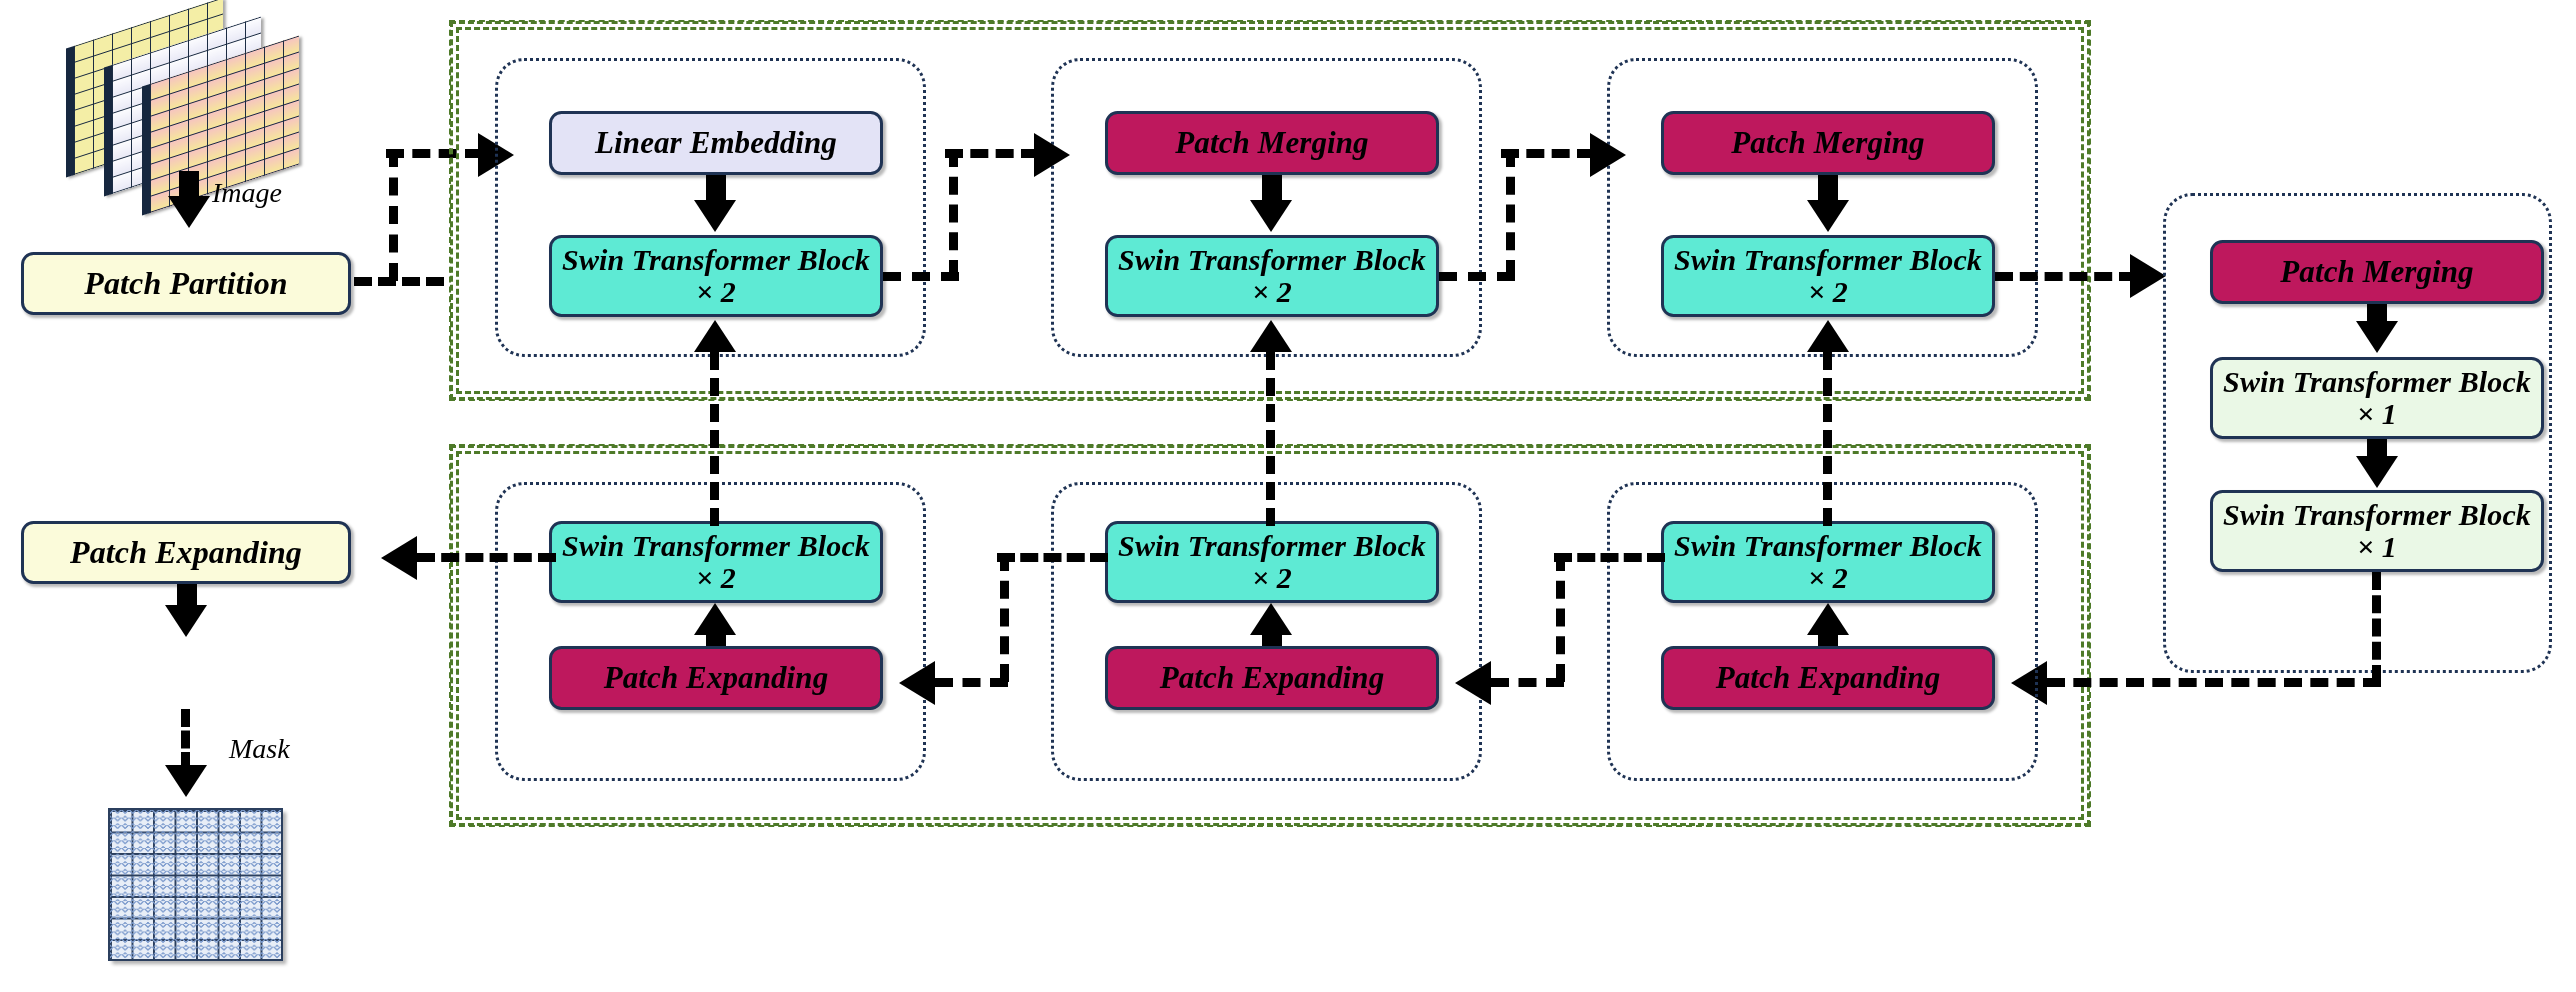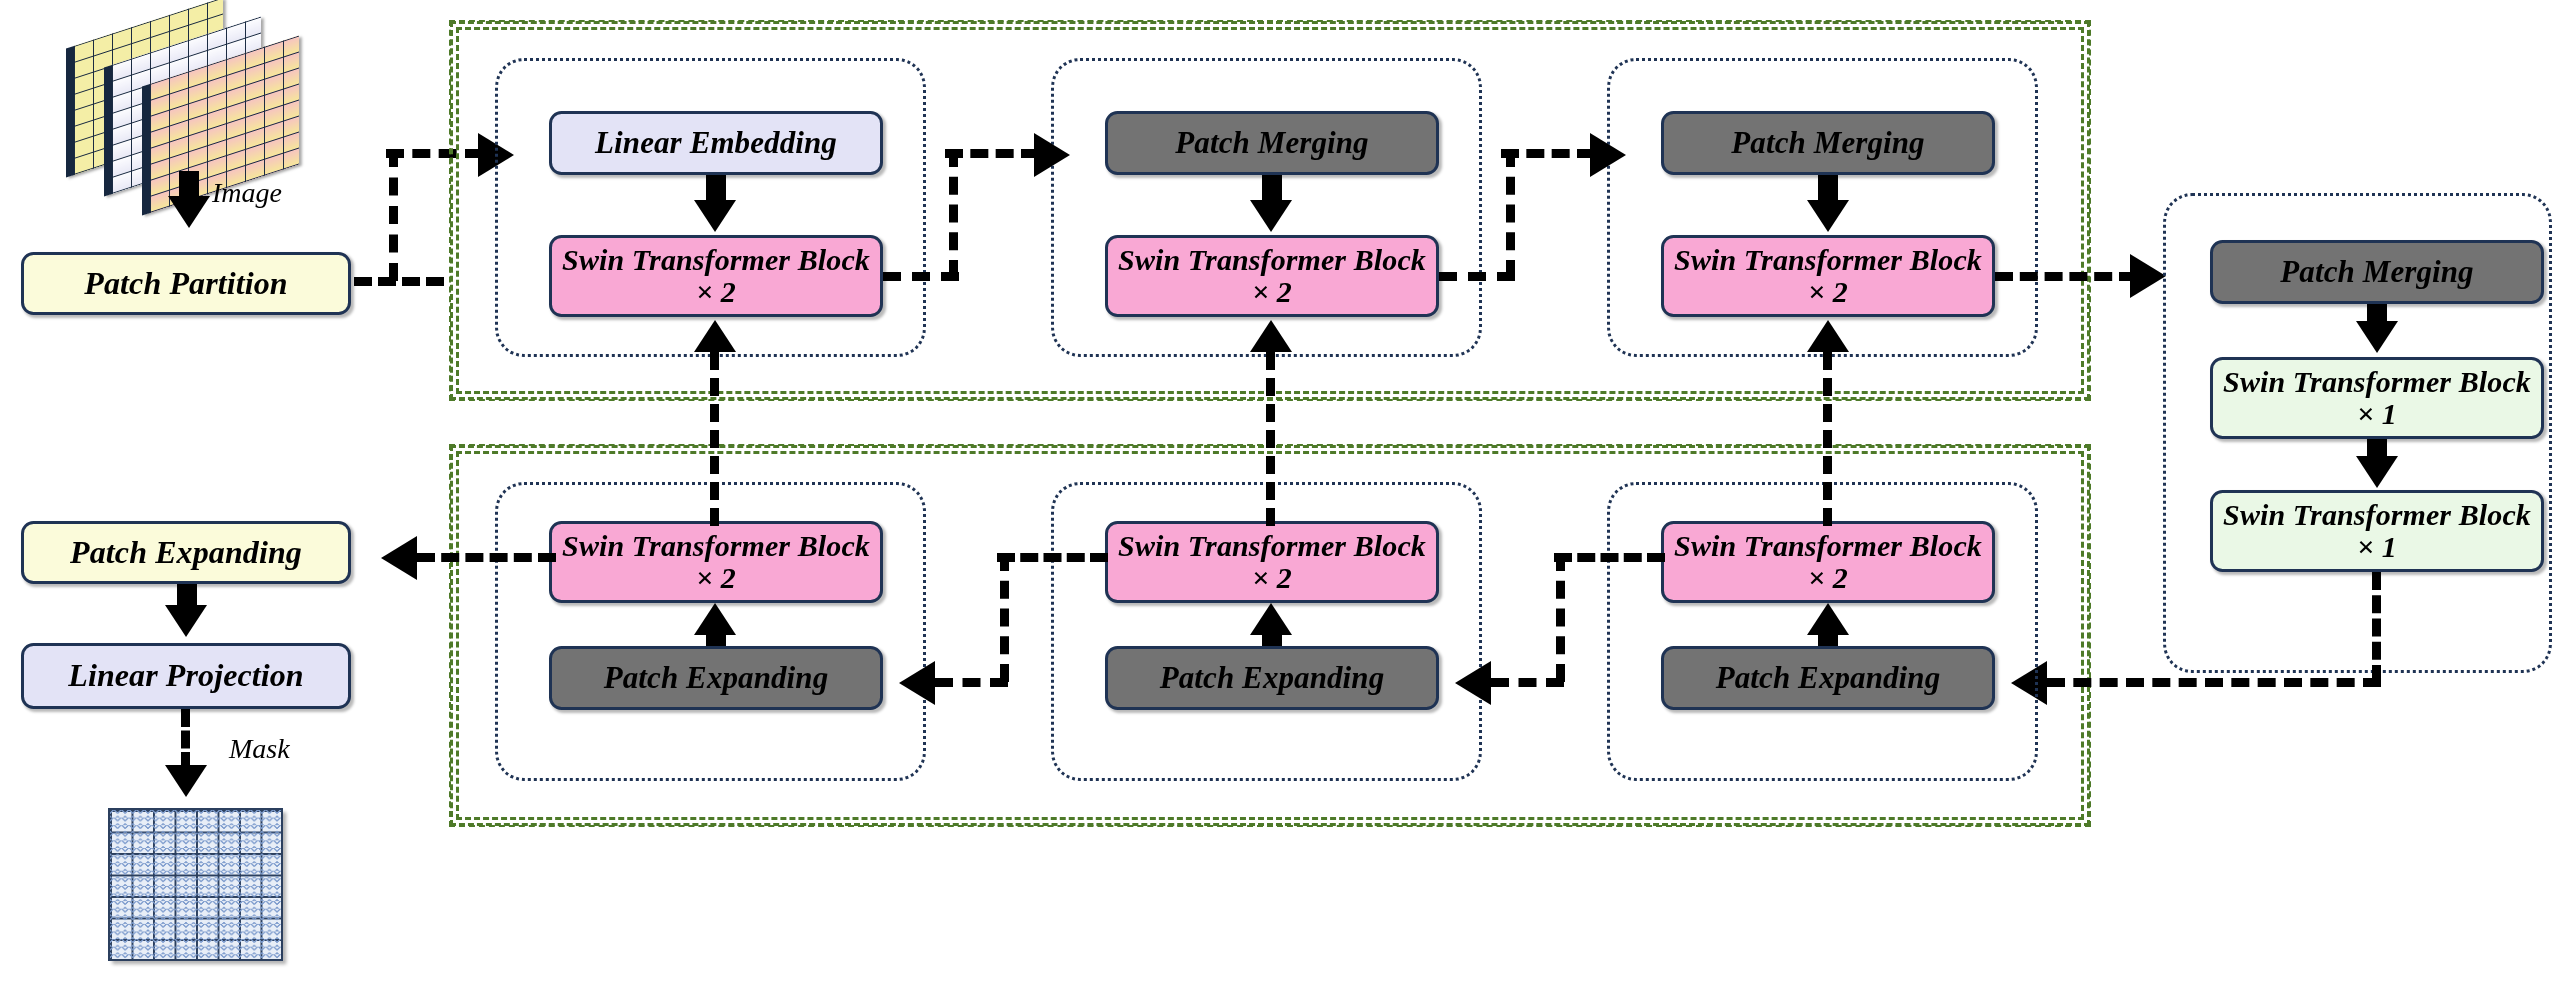--- a/index.html
+++ b/index.html
@@ -15,22 +15,22 @@
     display:flex;align-items:center;justify-content:center;
     text-align:center;
     font-style:italic;font-weight:bold;
     color:#000;
     line-height:1.06;
     letter-spacing:0.1px;
     box-shadow:2.1px 2.8px 2.8px rgba(0,0,0,.28);
   }
   .n-yellow{background:#fbfbda;}
   .n-lav{background:#e3e3f6;}
-  .n-pink{background:#f9a8d4;}
-  .n-green{background:#737373;}
+  .n-pink{background:#5eead4;}
+  .n-green{background:#be185d;}
   .n-mint{background:#eaf8e6;justify-content:flex-end;}
 
   
   .stage-box{
     position:absolute;box-sizing:border-box;
     border:3.5px dotted #1f3354;border-radius:29px;background:transparent;
   }
   .green-box{
     position:absolute;box-sizing:border-box;
     border:3.5px dashed #4e7a29;
@@ -244,23 +244,20 @@
   <div class="vline" style="left:1823px;top:352px;height:174px;"></div>
   <div class="arr-up" style="left:1807px;top:320px;"></div>
 
   <div class="node n-yellow" style="left:21px;top:521px;width:330px;height:63px;font-size:32px;">
     <span>Patch Expanding</span>
   </div>
 
   <div class="vsolid" style="left:177px;top:584px;width:19.5px;height:26.4px;"></div>
   <div class="arr-down" style="left:165px;top:605px;"></div>
 
-  <div class="node n-lav" style="left:21px;top:643px;width:330px;height:66px;font-size:32px;">
-    <span>Linear Projection</span>
-  </div>
 
   <div class="vline" style="left:181px;top:709px;height:61px;"></div>
   <div class="arr-down" style="left:165px;top:765px;"></div>
   <div class="lbl" style="left:229px;top:733px;">Mask</div>
 
   <div class="mask" style="left:108px;top:808px;width:175px;height:153px;"></div>
 
 </div>
 
 

